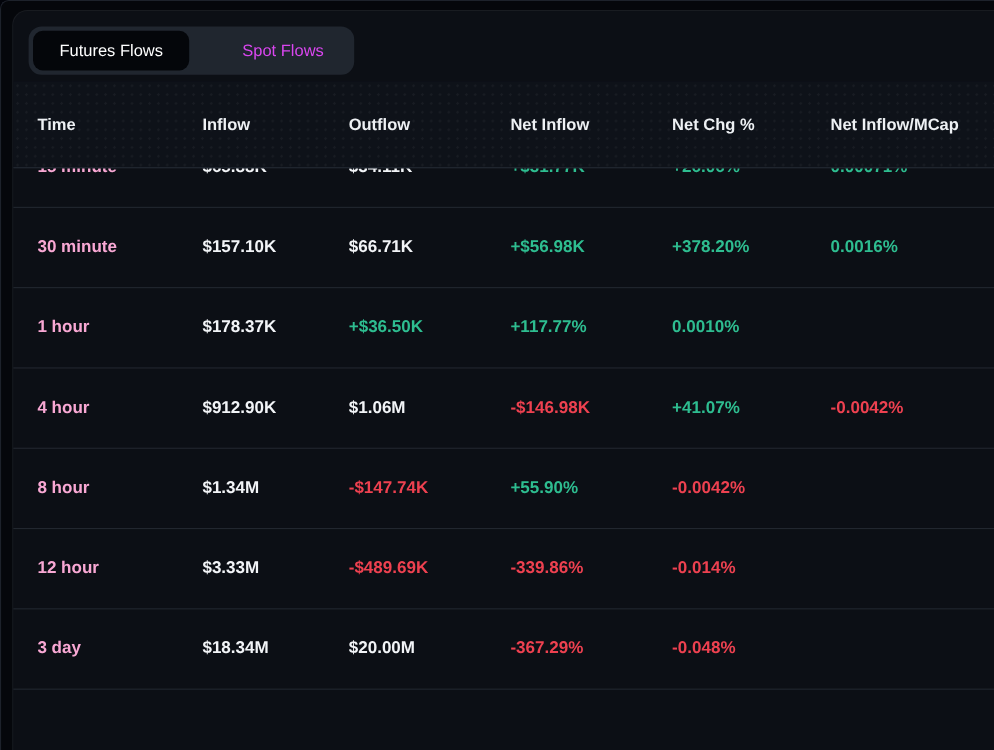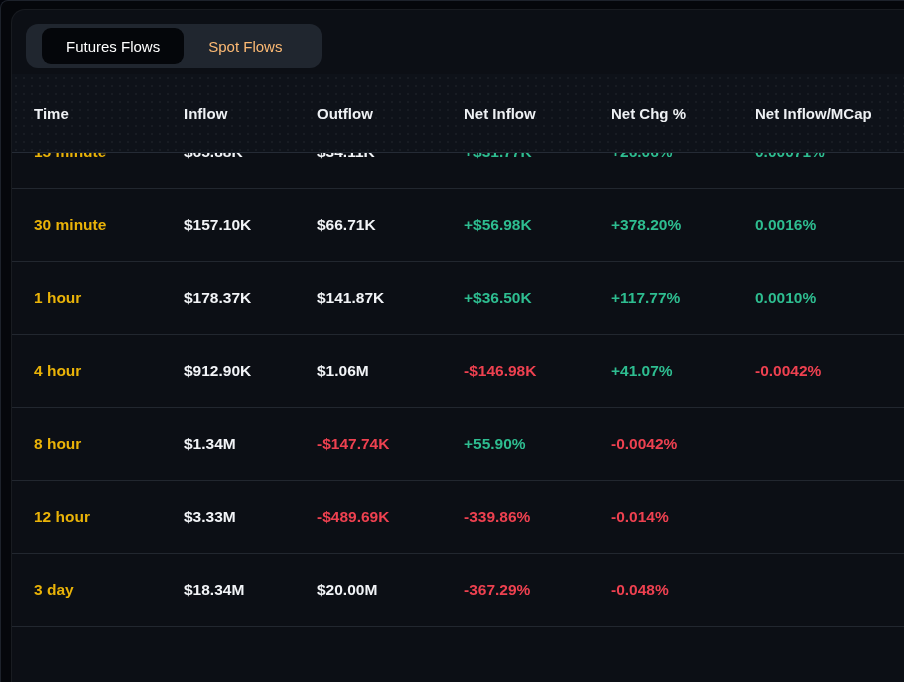--- a/index.html
+++ b/index.html
@@ -26,27 +26,28 @@
     overflow: hidden;
   }
 
   
   .tabs {
     display: inline-flex;
     align-items: center;
     margin: 14px 0 0 14px;
     background: #20262f;
     border-radius: 12px;
-    padding: 16px;
+    padding: 4px;
     height: 44px;
+    gap: 24px;
   }
   .tab {
     border: none;
     background: transparent;
-    color: #fdba74;
+    color: #d946ef;
     font-family: "Liberation Sans", sans-serif;
     font-size: 15px;
     padding: 0 24px;
     height: 36px;
     border-radius: 9px;
     cursor: pointer;
     white-space: nowrap;
   }
   .tab.active {
     background: #04060a;
@@ -82,21 +83,21 @@
     height: 73px;
     border-bottom: 1px solid #22272f;
     color: #f2f4f7;
     font-size: 15.5px;
     font-weight: bold;
   }
   
   .tbody .row:first-child { margin-top: -37px; }
 
   .num { text-align: left; }
-  .td.time { color: #eab308; }
+  .td.time { color: #f9a8d4; }
   .pos { color: var(--pos, #2ebd90); }
   .neg { color: var(--neg, #ee4150); }
 </style>
 </head>
 <body>
 
 <div class="page">
   <div class="card">
 
     <div class="tabs">
@@ -128,21 +129,20 @@
     <div class="td num">$157.10K</div>
     <div class="td num">$66.71K</div>
     <div class="td num pos">+$56.98K</div>
     <div class="td num pos">+378.20%</div>
     <div class="td num pos">0.0016%</div>
   </div>
 
   <div class="row">
     <div class="td time">1 hour</div>
     <div class="td num">$178.37K</div>
-    <div class="td num">$141.87K</div>
     <div class="td num pos">+$36.50K</div>
     <div class="td num pos">+117.77%</div>
     <div class="td num pos">0.0010%</div>
   </div>
 
   <div class="row">
     <div class="td time">4 hour</div>
     <div class="td num">$912.90K</div>
     <div class="td num">$1.06M</div>
     <div class="td num neg">-$146.98K</div>

